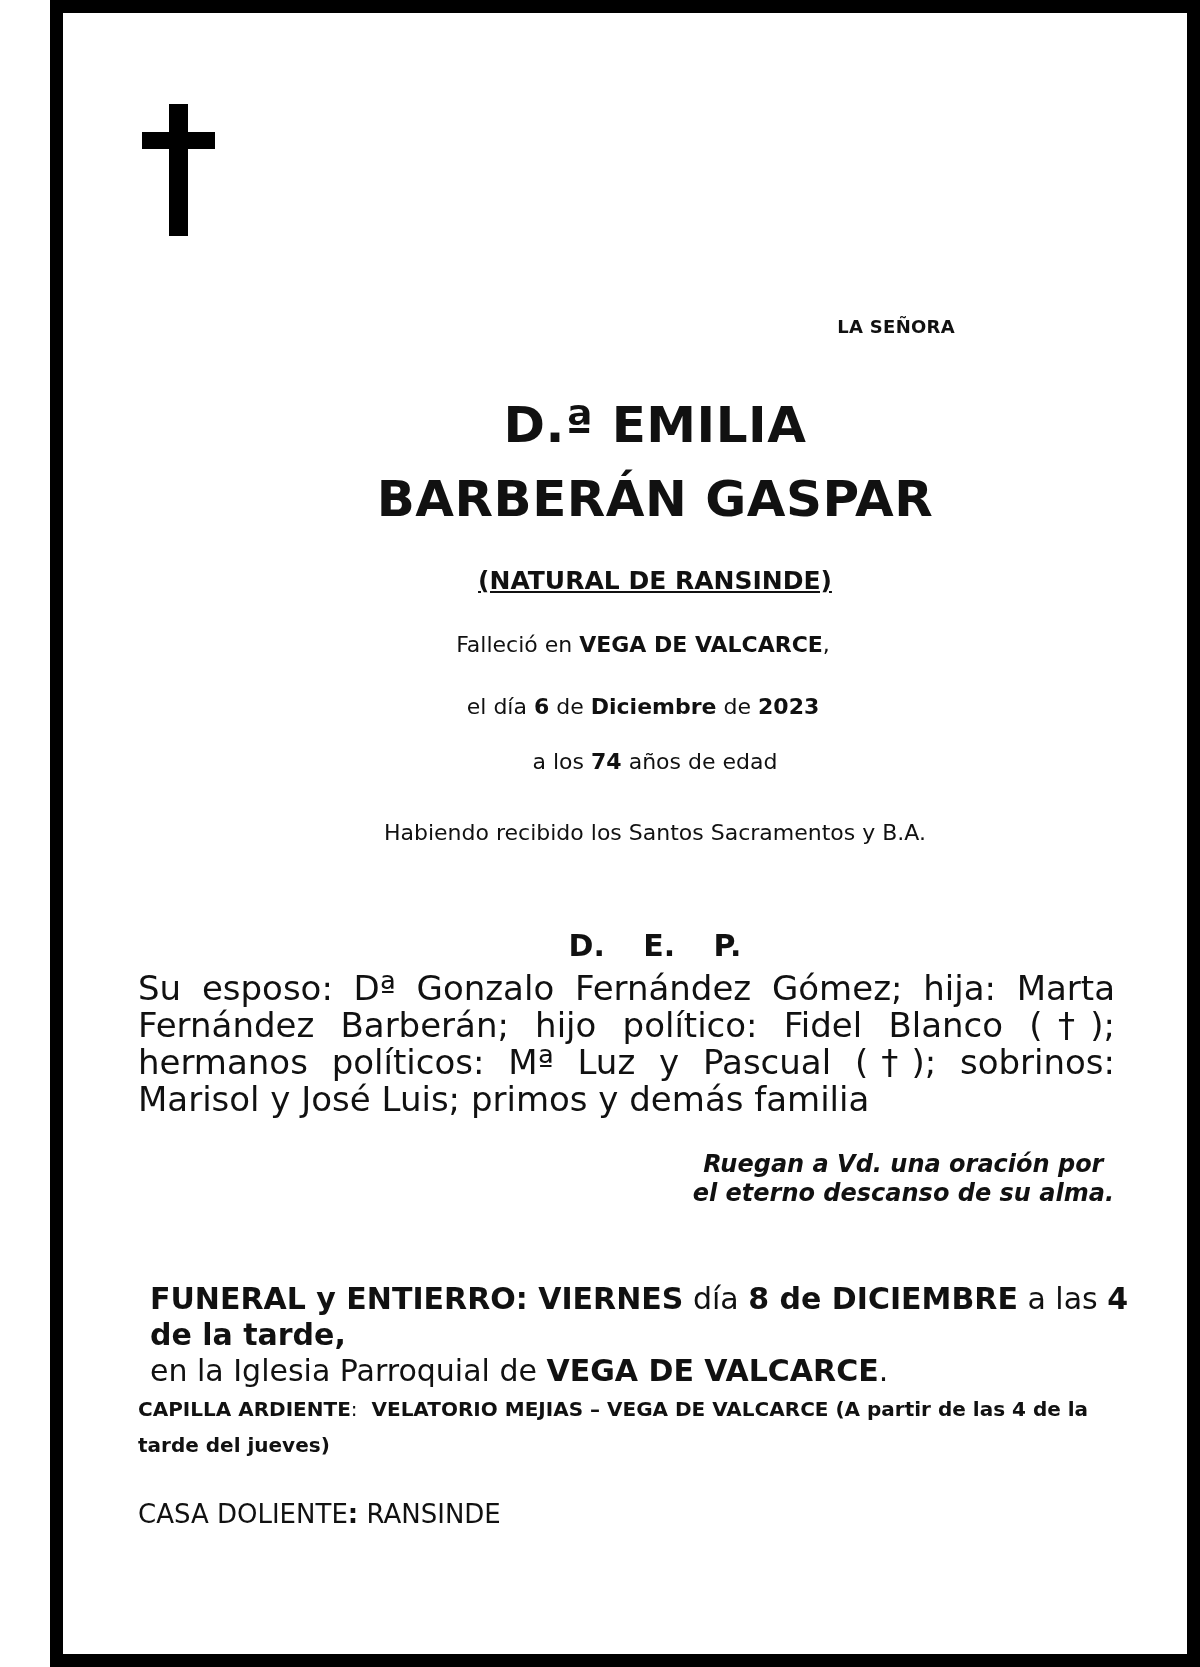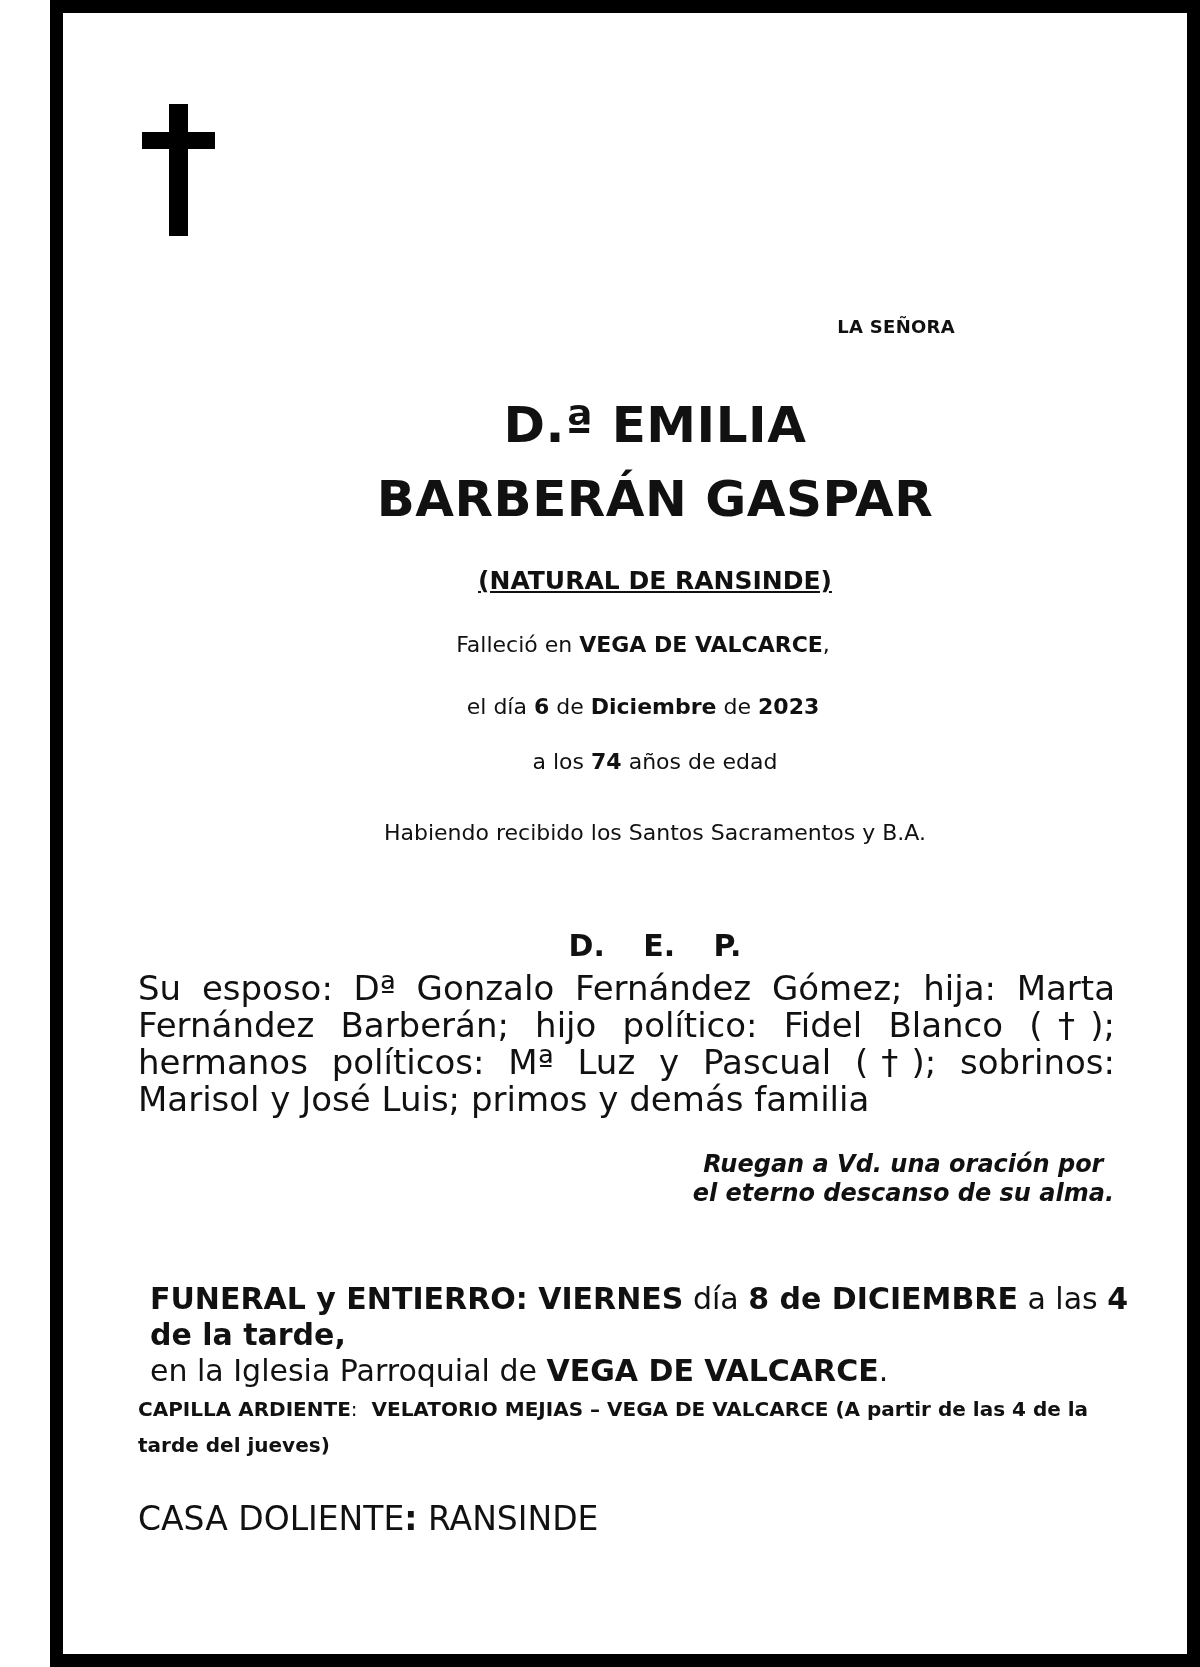--- a/index.html
+++ b/index.html
@@ -27,21 +27,21 @@
     .dep { top: 928px; font-size: 30px; font-weight: bold; word-spacing: 28px; }
 
     .family { position: absolute; left: 138px; width: 977px; top: 970px;
               font-size: 34px; line-height: 37px; text-align: justify; }
     .ruegan { position: absolute; right: 86px; top: 1150px; text-align: center;
               font-size: 24px; line-height: 29px; font-weight: bold; font-style: italic; }
     .funeral { position: absolute; left: 138px; width: 990px; top: 1281px;
                font-size: 30px; line-height: 36px; margin-left: 12px; }
     .capilla { position: absolute; left: 138px; width: 990px; top: 1391px;
                font-size: 20px; line-height: 36px; font-weight: bold; }
-    .casa { position: absolute; left: 138px; top: 1499px; font-size: 33px; }
+    .casa { position: absolute; left: 138px; top: 1499px; font-size: 26px; }
   </style>
 </head>
 <body>
 
 <div class="frame"></div>
 
 <div class="cross">
   <div class="v"></div>
   <div class="h"></div>
 </div>

